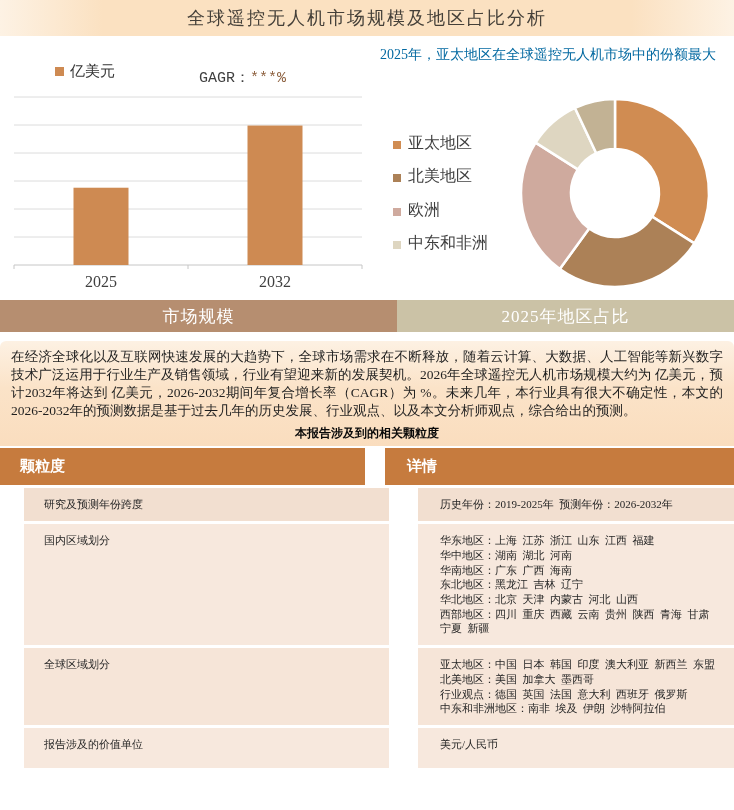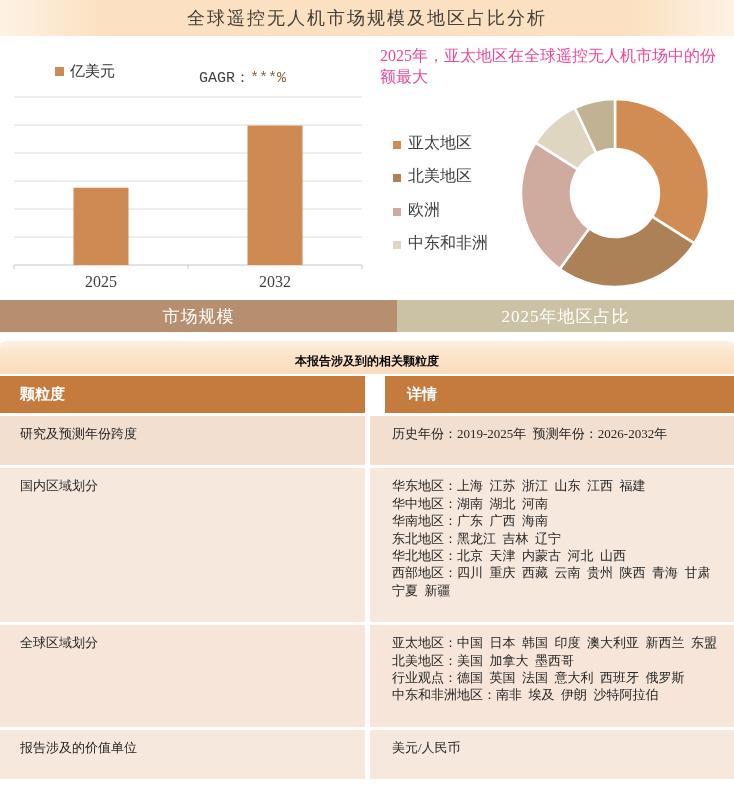--- a/index.html
+++ b/index.html
@@ -16,21 +16,21 @@
     font-size:18px;letter-spacing:2px;color:#454039;
   }
   
   .charts{display:flex;height:264px;background:#fff;}
   .chart-left{width:370px;position:relative;}
   .legend-row{display:flex;align-items:center;margin:20px 0 2px 55px;font-size:15px;color:#333;}
   .unit-sq{width:9px;height:9px;margin-right:6px;flex:none;}
   .cagr{margin-left:84px;font-family:"Liberation Mono","DejaVu Sans Mono",monospace;font-size:15px;color:#3F3F3F;margin-top:12px;}
   .cagr-val{color:#8B5E3C;}
   .chart-right{flex:1;position:relative;padding:10px 10px 0 10px;}
-  .r-title{font-size:16px;line-height:1.3;color:#ec4899;}
+  .r-title{font-size:14px;line-height:1.3;color:#0369a1;}
   .r-legend{position:absolute;left:23px;top:98px;}
   .r-legend-item{display:flex;align-items:flex-start;margin-bottom:15px;font-size:16px;color:#3F3F3F;}
   .r-sq{width:8px;height:8px;margin:7px 7px 0 0;flex:none;}
   .r-label{width:82px;line-height:1.15;}
   .donut-wrap{position:absolute;right:16px;top:60px;}
   
   .tabbar{display:flex;height:32px;}
   .tab{display:flex;align-items:center;justify-content:center;color:#fff;font-size:17px;letter-spacing:1px;cursor:pointer;}
   .tab-left{width:397px;background:#B68E70;}
   .tab-right{flex:1;background:#CBC2A6;}
@@ -50,21 +50,21 @@
   .table{margin-top:2px;display:flex;flex-direction:column;}
   .t-head{display:flex;gap:20px;margin-bottom:3px;}
   .t-hcell{
     background:#C67B3E;color:#fff;
     font-family:"Liberation Sans","DejaVu Sans",sans-serif;font-weight:bold;font-size:15px;
     padding:9px 10px 9px 20px;box-sizing:border-box;
   }
   .t-hcell.hl{width:365px;flex:none;}
   .t-hcell.hr{flex:1;padding-left:22px;}
   .t-row{display:flex;gap:5px;margin-bottom:3px;}
-  .t-cell{padding:9px 10px 23px 20px;box-sizing:border-box;font-size:13px;line-height:1.34;color:#262626;}
+  .t-cell{padding:9px 10px 9px 20px;box-sizing:border-box;font-size:11px;line-height:1.34;color:#262626;margin-left:24px;}
   .t-label{width:365px;flex:none;}
   .t-details{flex:1;padding-left:22px;}
   .d-line{white-space:pre-wrap;}
   .r0 > .t-cell{background:#F2DFD0;}
   .r1 > .t-cell{background:#F7E8DD;}
   .r2 > .t-cell{background:#F6E5D8;}
   .t-row.last{margin-bottom:0;flex:1;}
   .t-row.last > .t-cell{min-height:40px;}
 </style>
 </head>
@@ -138,20 +138,21 @@
     <span>市场规模</span>
   </div>
   <div class="tab tab-right">
     <span>2025年地区占比</span>
   </div>
 </div>
 
 <div class="gap"></div>
 
 <div class="panel">
+  <div class="para">在经济全球化以及互联网快速发展的大趋势下，全球市场需求在不断释放，随着云计算、大数据、人工智能等新兴数字技术广泛运用于行业生产及销售领域，行业有望迎来新的发展契机。2026年全球遥控无人机市场规模大约为 亿美元，预计2032年将达到 亿美元，2026-2032期间年复合增长率（CAGR）为 %。未来几年，本行业具有很大不确定性，本文的2026-2032年的预测数据是基于过去几年的历史发展、行业观点、以及本文分析师观点，综合给出的预测。</div>
   <div class="panel-title">本报告涉及到的相关颗粒度</div>
 </div>
 
 <div class="table">
   <div class="t-head">
     <div class="t-hcell hl">颗粒度</div>
     <div class="t-hcell hr">详情</div>
   </div>
   <div style="display:flex;flex-direction:column;flex:1;">
       <div class="t-row r0">

